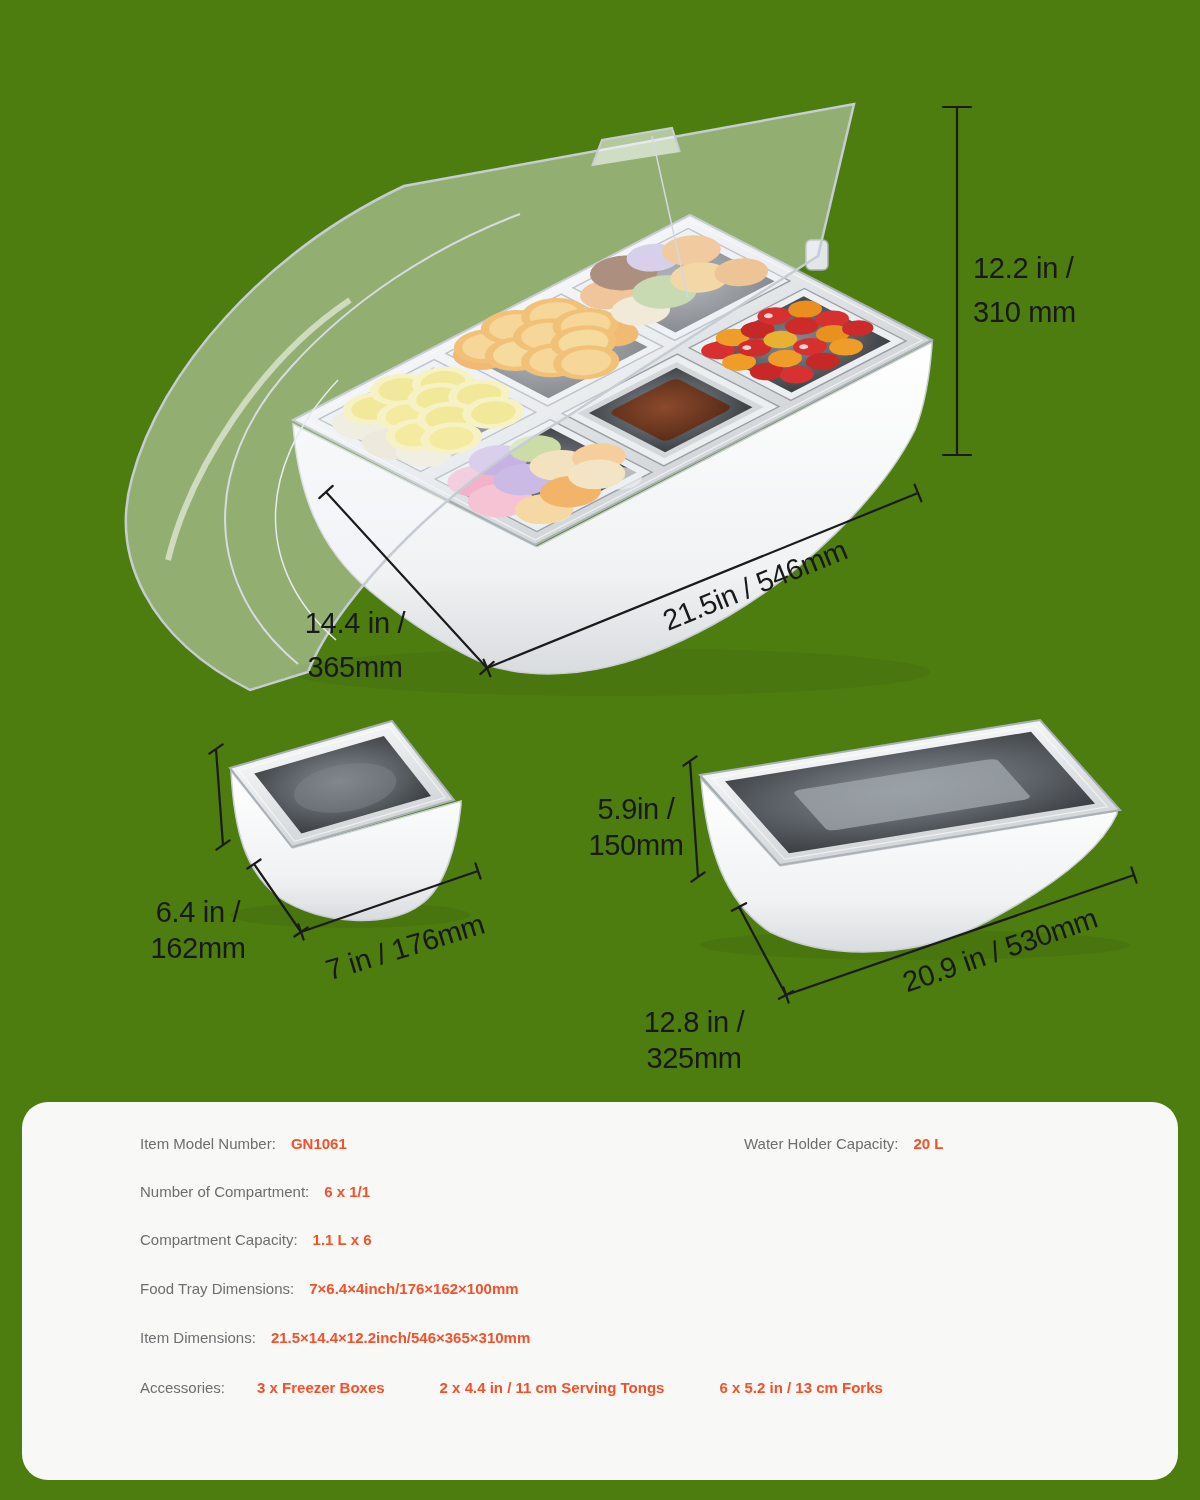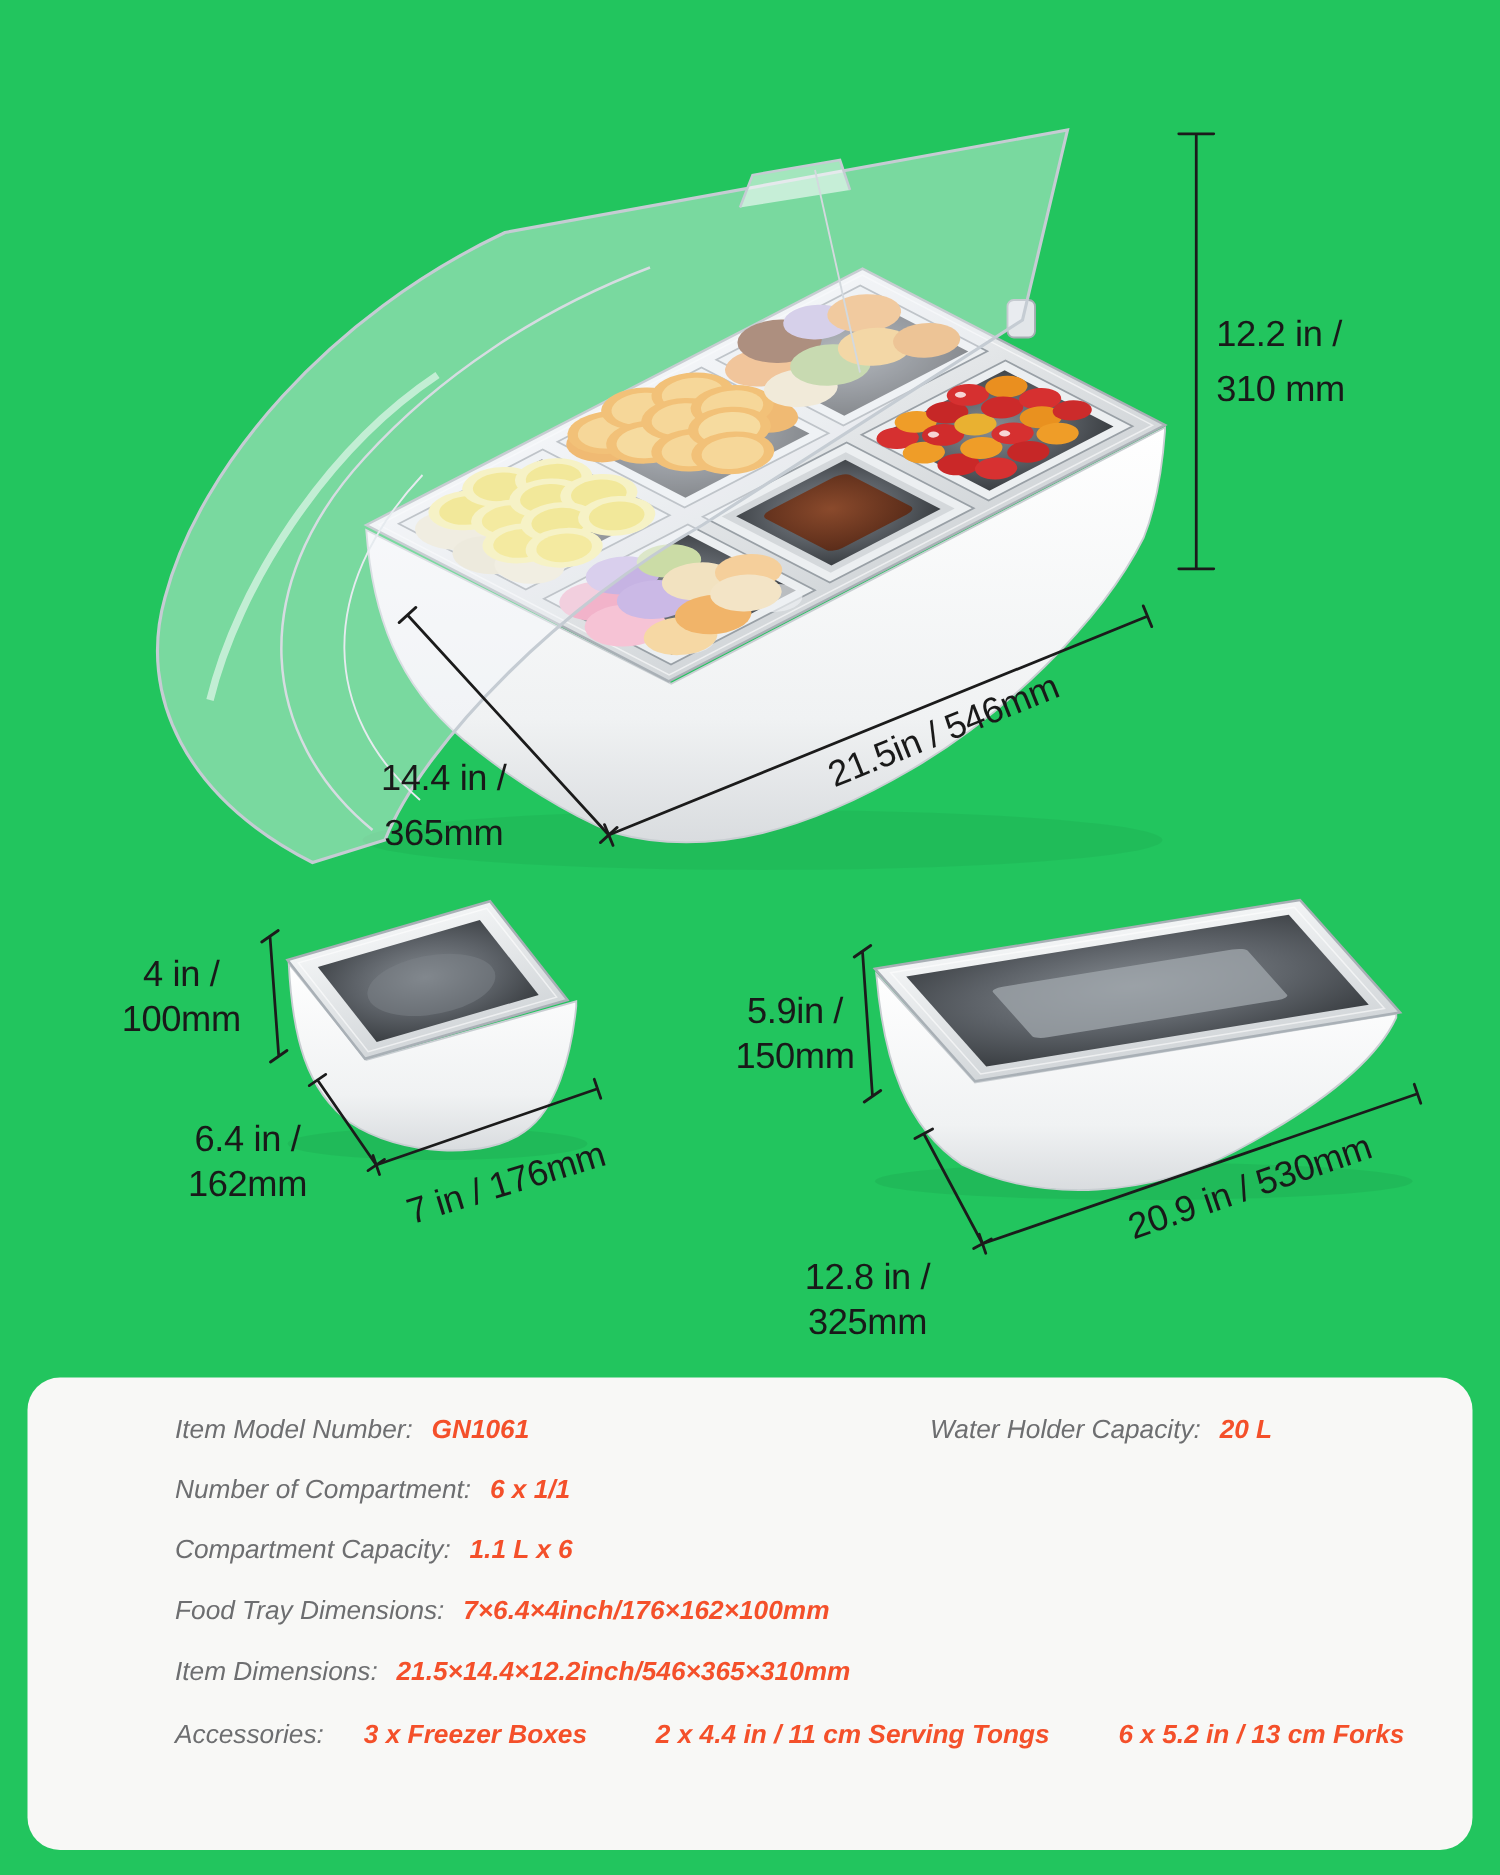--- a/index.html
+++ b/index.html
@@ -1,18 +1,18 @@
 <!DOCTYPE html>
 <html><head>
 <meta charset="utf-8">
 <style>
   html,body{margin:0;padding:0;background:#e6e7e6;}
   .canvas{
     position:relative;width:1200px;height:1500px;overflow:hidden;
-    background:#22c55e;
+    background:#4d7c0f;
     font-family:"Liberation Sans","DejaVu Sans",sans-serif;
   }
   .art{position:absolute;left:0;top:0;z-index:1;}
   
   .dim{
     position:absolute;z-index:3;color:#191919;
     font-size:29px;letter-spacing:-0.3px;text-align:center;
   }
   .dim div{white-space:nowrap;}
   .lh44 div{line-height:44px;}
@@ -20,21 +20,21 @@
   .left-align{text-align:left;}
   .rot22{transform:rotate(-22deg);}
   .rot17{transform:rotate(-17deg);}
   .rot19{transform:rotate(-19deg);}
   .single{line-height:40px;white-space:nowrap;}
   
   .panel{
     position:absolute;z-index:2;left:22px;top:1102px;width:1156px;height:378px;
     background:#f8f8f6;border-radius:26px;
   }
-  .row{position:absolute;white-space:nowrap;font-size:21px;line-height:26px;font-style:italic;}
+  .row{position:absolute;white-space:nowrap;font-size:15px;line-height:26px;}
   .lbl{color:#6d6e70;}
   .val{color:#f4502a;font-weight:bold;margin-left:15px;}
   .val.gap{margin-left:17px;margin-right:38px;}
   .val.gap:last-child{margin-right:0;}
 </style>
 </head>
 <body>
 
 <div class="canvas">
 
@@ -253,24 +253,20 @@
     <div>310 mm</div>
   </div>
   <div class="dim lh44" style="left:265px;top:601px;width:180px;">
     <div>14.4 in /</div>
     <div>365mm</div>
   </div>
   <div class="dim rot22" style="left:605px;top:565px;width:300px;">
     <div class="single">21.5in / 546mm</div>
   </div>
 
-  <div class="dim lh36" style="left:65px;top:762px;width:160px;">
-    <div>4 in /</div>
-    <div>100mm</div>
-  </div>
   <div class="dim lh36" style="left:118px;top:894px;width:160px;">
     <div>6.4 in /</div>
     <div>162mm</div>
   </div>
   <div class="dim rot17" style="left:285px;top:927px;width:240px;">
     <div class="single">7 in / 176mm</div>
   </div>
 
   <div class="dim lh36" style="left:556px;top:774px;width:160px;margin-top:17px;">
     <div>5.9in /</div>

